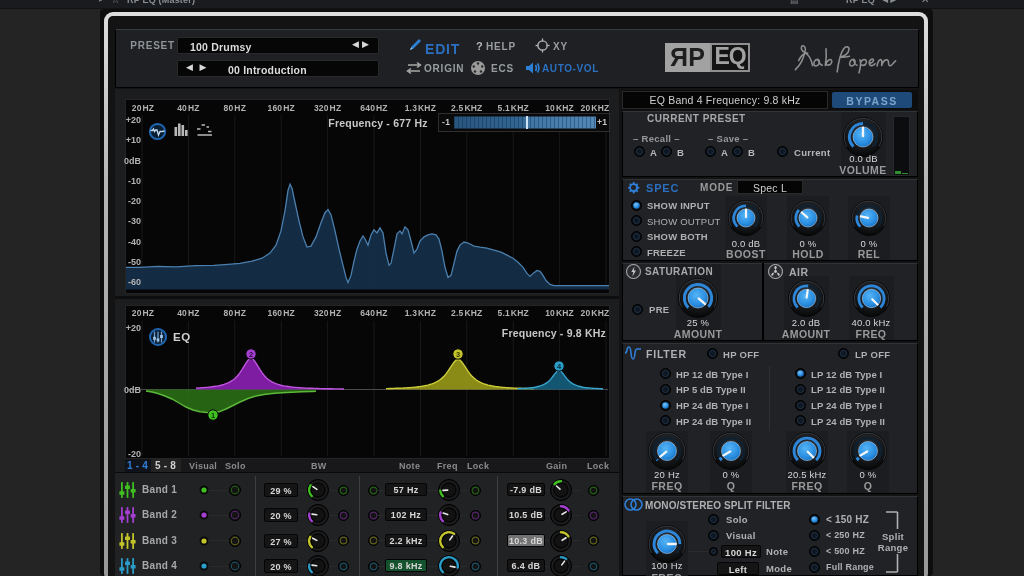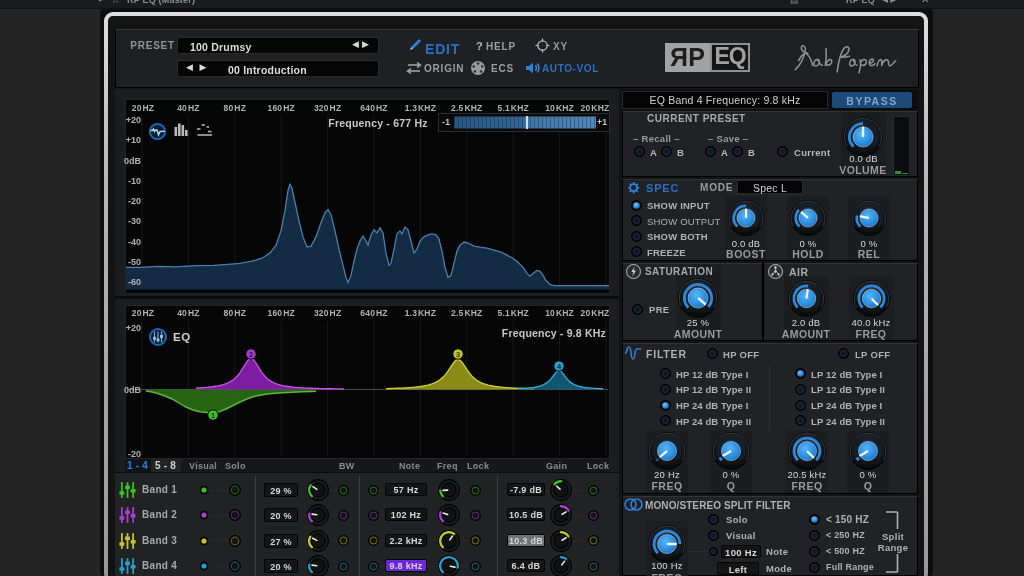--- a/index.html
+++ b/index.html
@@ -266,21 +266,21 @@
     <circle cx="434" cy="61" r="5.2" fill="#2a9cc8" stroke="#0a0a0a" stroke-width="1"></circle>
     <text x="434" y="63.6" font-size="7.5" font-weight="bold" fill="#062a3a" text-anchor="middle" font-family="Liberation Sans">4</text>
   </svg>
 <div style="position:absolute;left:125px;top:459px;width:485px;height:13px;background:#18181a;"></div>
 <div style="position:absolute;left:125px;top:459px;width:26px;height:13px;background:#10141a;"></div>
 <div style="position:absolute;left:127px;top:460px;font-size:10px;color:#2f7fd6;font-weight:bold;letter-spacing:0.2px;white-space:nowrap;">1 - 4</div>
 <div style="position:absolute;left:151px;top:459px;width:30px;height:13px;background:#232323;"></div>
 <div style="position:absolute;left:155px;top:460px;font-size:10px;color:#cfcfcf;font-weight:bold;letter-spacing:0.2px;white-space:nowrap;">5 - 8</div>
 <div style="position:absolute;left:189px;top:461px;font-size:9px;color:#8a8a8a;font-weight:bold;letter-spacing:0.3px;white-space:nowrap;">Visual</div>
 <div style="position:absolute;left:225px;top:461px;font-size:9px;color:#8a8a8a;font-weight:bold;letter-spacing:0.3px;white-space:nowrap;">Solo</div>
-<div style="position:absolute;left:311px;top:461px;font-size:9px;color:#8a8a8a;font-weight:bold;letter-spacing:0.3px;white-space:nowrap;margin-left:28px;">BW</div>
+<div style="position:absolute;left:311px;top:461px;font-size:9px;color:#8a8a8a;font-weight:bold;letter-spacing:0.3px;white-space:nowrap;">BW</div>
 <div style="position:absolute;left:399px;top:461px;font-size:9px;color:#8a8a8a;font-weight:bold;letter-spacing:0.3px;white-space:nowrap;">Note</div>
 <div style="position:absolute;left:437px;top:461px;font-size:9px;color:#8a8a8a;font-weight:bold;letter-spacing:0.3px;white-space:nowrap;">Freq</div>
 <div style="position:absolute;left:467px;top:461px;font-size:9px;color:#8a8a8a;font-weight:bold;letter-spacing:0.3px;white-space:nowrap;">Lock</div>
 <div style="position:absolute;left:546px;top:461px;font-size:9px;color:#8a8a8a;font-weight:bold;letter-spacing:0.3px;white-space:nowrap;">Gain</div>
 <div style="position:absolute;left:587px;top:461px;font-size:9px;color:#8a8a8a;font-weight:bold;letter-spacing:0.3px;white-space:nowrap;">Lock</div>
 <div style="position:absolute;left:115px;top:472px;width:504px;height:104px;background:#212224;border-top:1px solid #0a0a0a;"></div>
 <div style="position:absolute;left:255px;top:476px;width:1px;height:100px;background:#3e3e3e;"></div>
 <div style="position:absolute;left:359px;top:476px;width:1px;height:100px;background:#3e3e3e;"></div>
 <div style="position:absolute;left:497px;top:476px;width:1px;height:100px;background:#3e3e3e;"></div>
 <svg style="position:absolute;left:119px;top:481px" width="17" height="18" viewBox="0 0 15 16">
@@ -508,21 +508,21 @@
 <div style="position:absolute;left:329px;top:565.5px;width:8px;height:1px;background:#2a2a2a;"></div>
 <svg style="position:absolute;left:337.5px;top:560.5px" width="11" height="11" viewBox="0 0 11 11">
     <circle cx="5.5" cy="5.5" r="5.0" fill="#0d0d0d" stroke="#000" stroke-width="1"></circle>
     <circle cx="5.5" cy="5.5" r="3.3" fill="#141414" stroke="#2a9cc8" stroke-opacity="0.45" stroke-width="1.2"></circle>
   </svg>
 <svg style="position:absolute;left:367.5px;top:560.5px" width="11" height="11" viewBox="0 0 11 11">
     <circle cx="5.5" cy="5.5" r="5.0" fill="#0d0d0d" stroke="#000" stroke-width="1"></circle>
     <circle cx="5.5" cy="5.5" r="3.3" fill="#141414" stroke="#2a9cc8" stroke-opacity="0.45" stroke-width="1.2"></circle>
   </svg>
 <div style="position:absolute;left:376px;top:565.5px;width:9px;height:1px;background:#2a2a2a;"></div>
-<div style="position:absolute;left:385px;top:559px;width:42px;height:13px;background:#6d28d9;border:1px solid #050505;border-radius:2px;color:#d6d6d6;font-size:9px;font-weight:bold;text-align:center;line-height:13px;letter-spacing:0.3px">9.8 kHz</div>
+<div style="position:absolute;left:385px;top:559px;width:42px;height:13px;background:#14532d;border:1px solid #050505;border-radius:2px;color:#d6d6d6;font-size:9px;font-weight:bold;text-align:center;line-height:13px;letter-spacing:0.3px">9.8 kHz</div>
 <div style="position:absolute;left:427px;top:565.5px;width:11px;height:1px;background:#2a2a2a;"></div>
 <svg style="position:absolute;left:438.0px;top:555.0px" width="22" height="22" viewBox="0 0 22 22">
     <circle cx="11.0" cy="11.0" r="10.5" fill="#0a0a0a" stroke="#000" stroke-width="1"></circle>
     <circle cx="11.0" cy="11.0" r="8.8" fill="none" stroke="#1c1c1c" stroke-width="2"></circle>
     <path d="M 4.78 17.22 A 8.8 8.8 0 1 1 19.67 12.53" fill="none" stroke="#2a9cc8" stroke-width="2.4" stroke-linecap="round"></path>
     <circle cx="11.0" cy="11.0" r="6.8" fill="#121212" stroke="#060606" stroke-width="1"></circle>
     <line x1="12.3" y1="11.2" x2="17.0" y2="12.1" stroke="#e8e8e8" stroke-width="1.6" stroke-linecap="round"></line>
   </svg>
 <div style="position:absolute;left:460px;top:565.5px;width:7px;height:1px;background:#2a2a2a;"></div>
 <svg style="position:absolute;left:469.5px;top:560.5px" width="11" height="11" viewBox="0 0 11 11">
@@ -721,21 +721,21 @@
 <div style="position:absolute;left:855px;top:349px;font-size:9.5px;color:#b0b0b0;font-weight:bold;letter-spacing:0.3px;white-space:nowrap;">LP OFF</div>
 <svg style="position:absolute;left:659.5px;top:368.0px" width="11" height="11" viewBox="0 0 11 11">
     <circle cx="5.5" cy="5.5" r="5.0" fill="#0b0e12" stroke="#000" stroke-width="1"></circle>
     <circle cx="5.5" cy="5.5" r="3.1" fill="#0e1722" stroke="#1f3246" stroke-width="1"></circle>
   </svg>
 <div style="position:absolute;left:676px;top:368.5px;font-size:9.5px;color:#b0b0b0;font-weight:bold;letter-spacing:0.1px;white-space:nowrap;">HP 12 dB Type I</div>
 <svg style="position:absolute;left:659.5px;top:383.8px" width="11" height="11" viewBox="0 0 11 11">
     <circle cx="5.5" cy="5.5" r="5.0" fill="#0b0e12" stroke="#000" stroke-width="1"></circle>
     <circle cx="5.5" cy="5.5" r="3.1" fill="#0e1722" stroke="#1f3246" stroke-width="1"></circle>
   </svg>
-<div style="position:absolute;left:676px;top:384.3px;font-size:9.5px;color:#b0b0b0;font-weight:bold;letter-spacing:0.1px;white-space:nowrap;">HP 12 dB Type II</div>
+<div style="position:absolute;left:676px;top:384.3px;font-size:9.5px;color:#b0b0b0;font-weight:bold;letter-spacing:0.1px;white-space:nowrap;">HP 5 dB Type II</div>
 <svg style="position:absolute;left:659.5px;top:399.6px" width="11" height="11" viewBox="0 0 11 11">
     <circle cx="5.5" cy="5.5" r="5.0" fill="#0b0e12" stroke="#000" stroke-width="1"></circle>
     <circle cx="5.5" cy="5.5" r="3.3" fill="url(#radon)"></circle>
   </svg>
 <div style="position:absolute;left:676px;top:400.1px;font-size:9.5px;color:#b0b0b0;font-weight:bold;letter-spacing:0.1px;white-space:nowrap;">HP 24 dB Type I</div>
 <svg style="position:absolute;left:659.5px;top:415.4px" width="11" height="11" viewBox="0 0 11 11">
     <circle cx="5.5" cy="5.5" r="5.0" fill="#0b0e12" stroke="#000" stroke-width="1"></circle>
     <circle cx="5.5" cy="5.5" r="3.1" fill="#0e1722" stroke="#1f3246" stroke-width="1"></circle>
   </svg>
 <div style="position:absolute;left:676px;top:415.9px;font-size:9.5px;color:#b0b0b0;font-weight:bold;letter-spacing:0.1px;white-space:nowrap;">HP 24 dB Type II</div>

